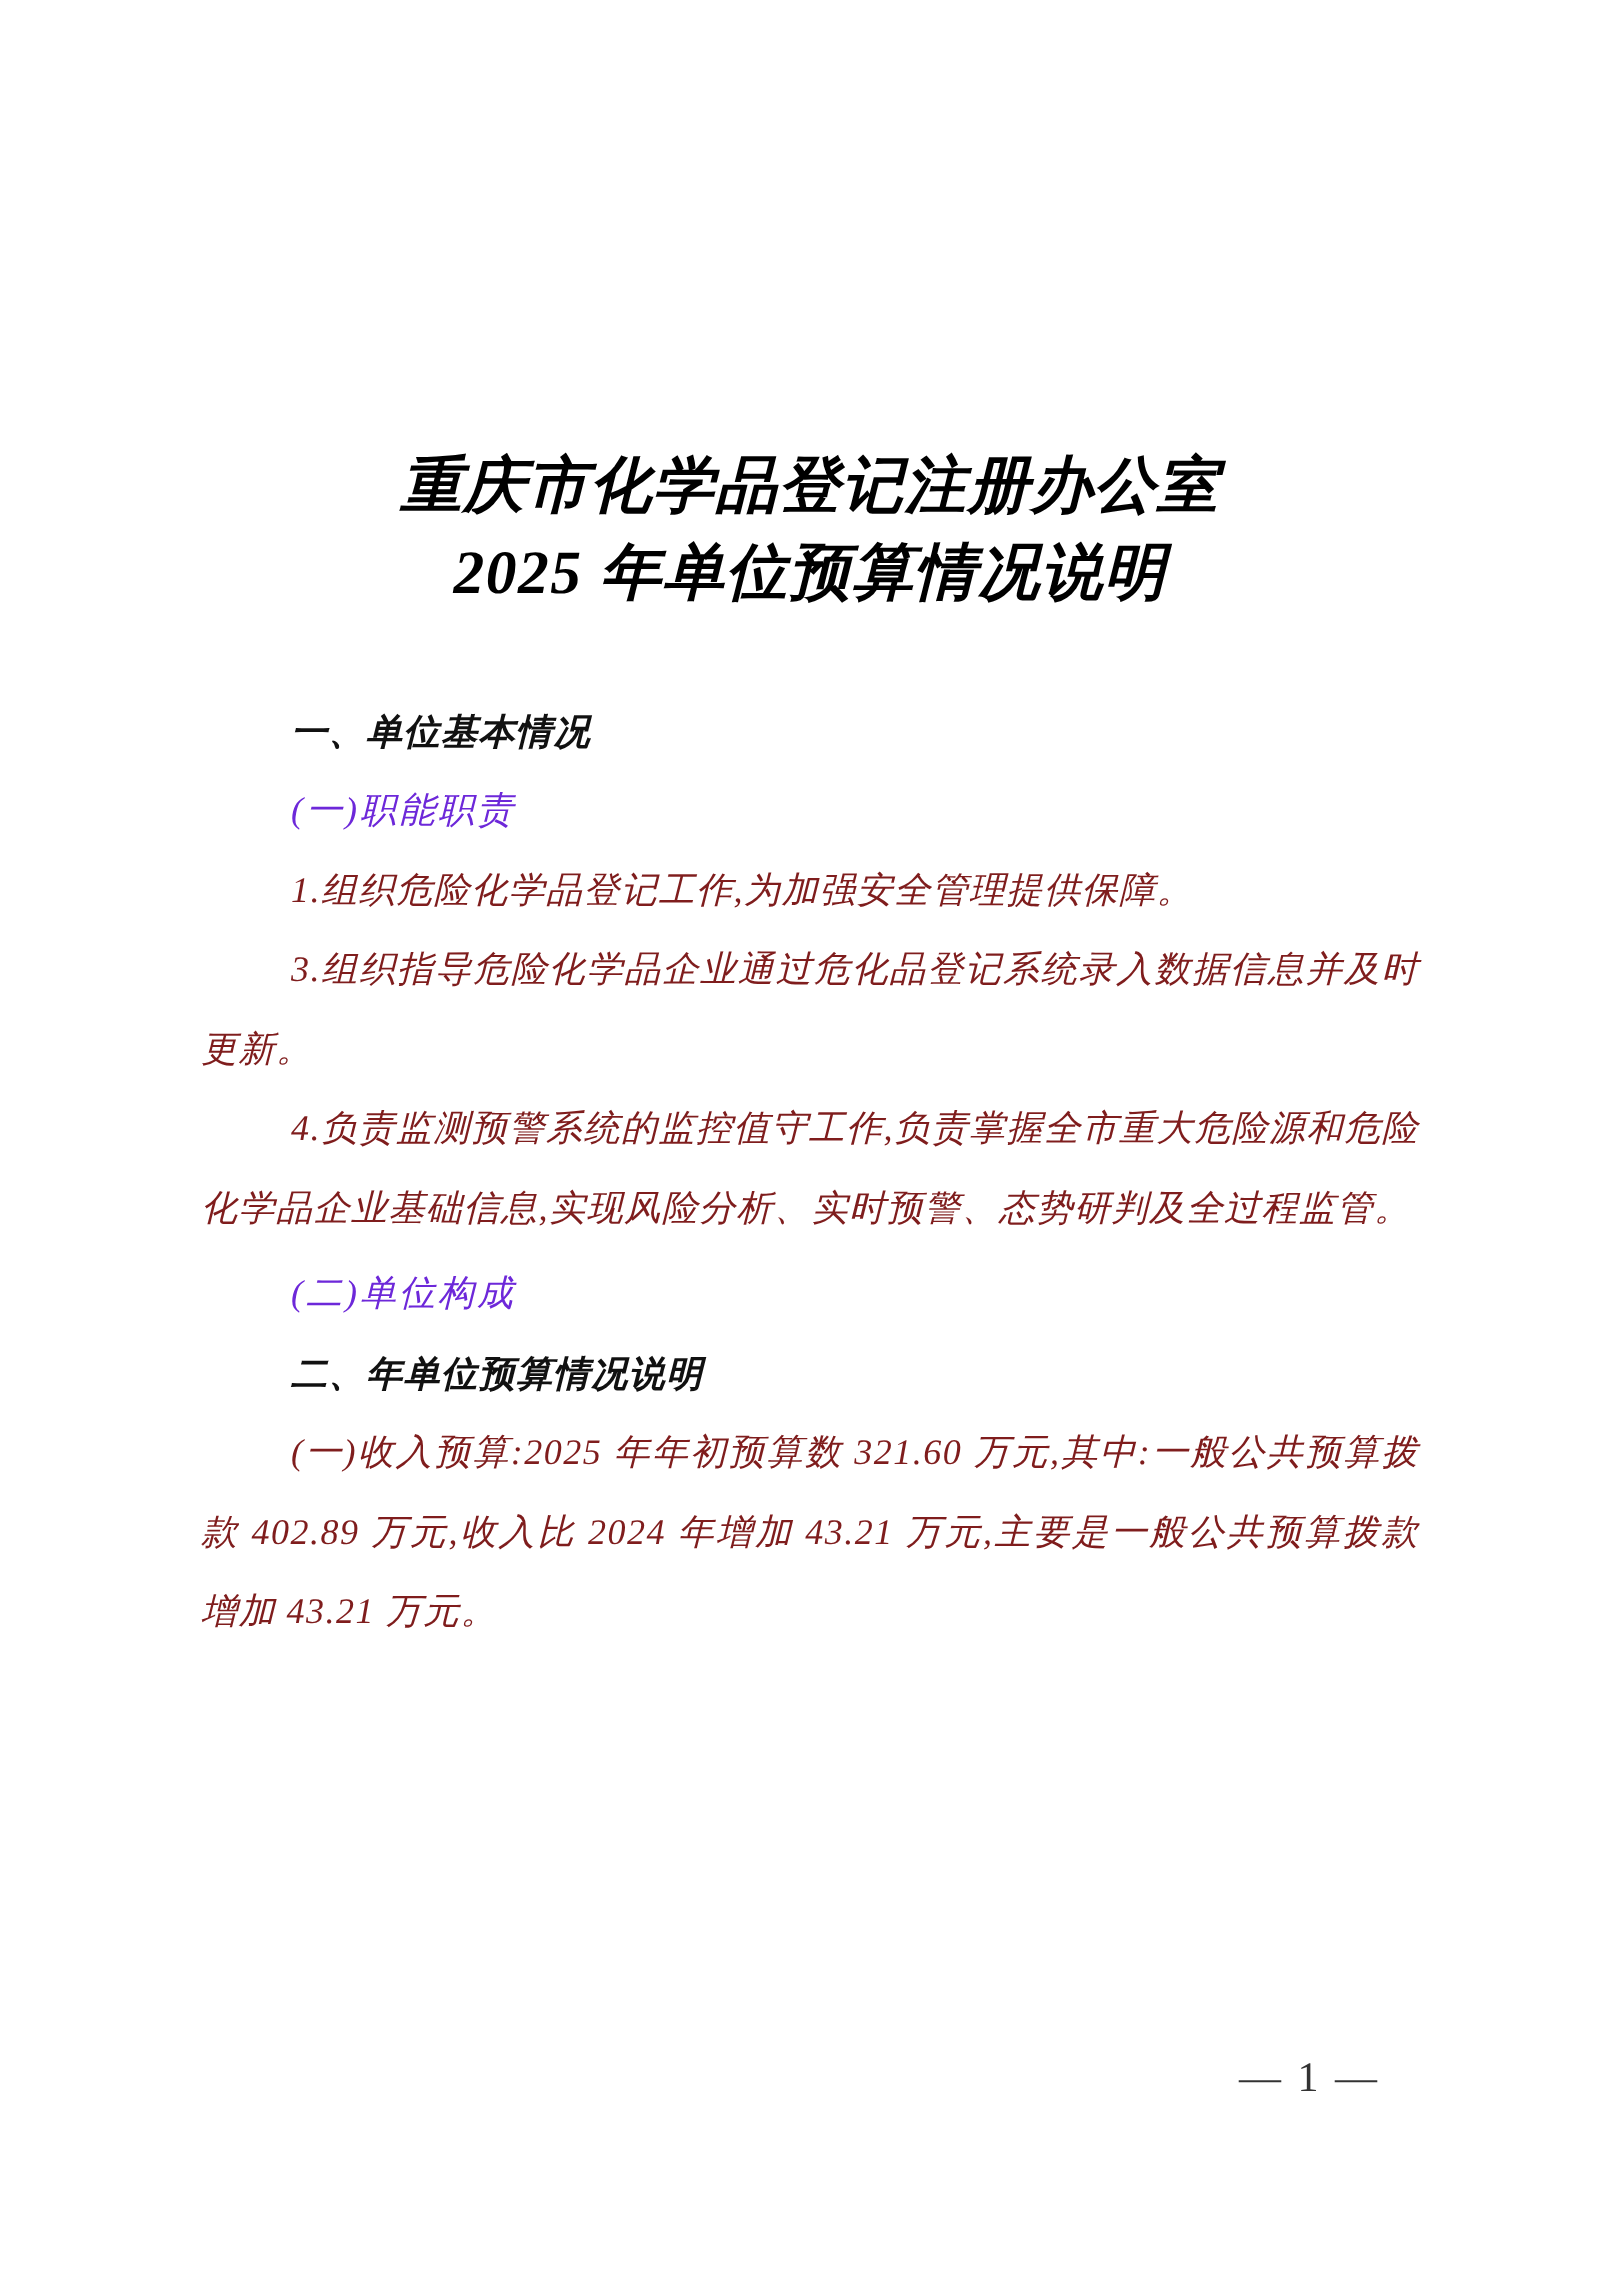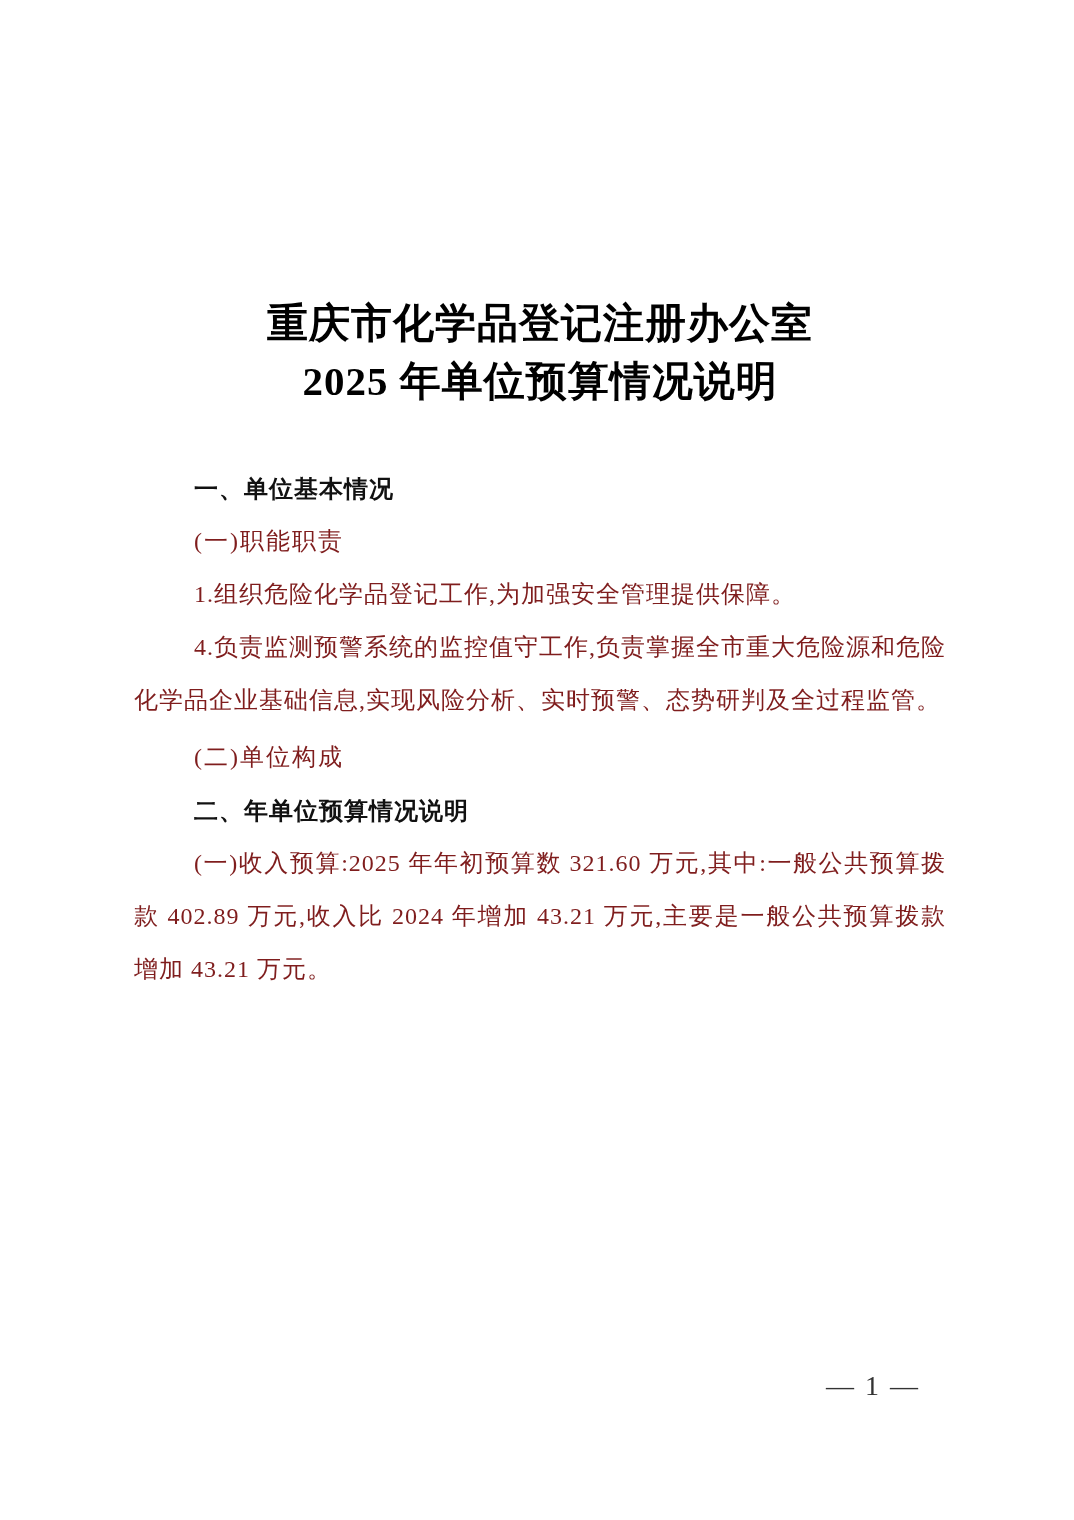--- a/index.html
+++ b/index.html
@@ -13,20 +13,21 @@
     position: relative;
     font-family: "Liberation Serif", "DejaVu Serif", serif;
     color: #1c1c1c;
     overflow: hidden;
   }
   .page {
     position: absolute;
     left: 134px;
     top: 0;
     width: 812px;
+    font-style: italic;
   }
   .title-block {
     padding-top: 294px;
     text-align: center;
     font-weight: bold;
     font-size: 41px;
     line-height: 58px;
     color: #000000;
     letter-spacing: 1px;
   }
@@ -38,21 +39,21 @@
   }
   .heading-1 {
     font-family: "Liberation Sans", "DejaVu Sans", sans-serif;
     font-weight: bold;
     color: #111111;
     text-indent: 60px;
     letter-spacing: 1px;
   }
   .heading-2 {
     font-family: "Liberation Serif", "DejaVu Serif", serif;
-    color: #7f1d1d;
+    color: #6d28d9;
     text-indent: 60px;
     letter-spacing: 2px;
   }
   .paragraph {
     margin: 0;
     color: #7f1d1d;
     text-indent: 60px;
     letter-spacing: 1px;
   }
   .paragraph + .heading-1,
@@ -75,20 +76,21 @@
 
   <div class="title-block">
     <div>重庆市化学品登记注册办公室</div>
     <div>2025 年单位预算情况说明</div>
   </div>
 
   <div class="doc-body">
     <div class="heading-1">一、单位基本情况</div>
     <div class="heading-2">(一)职能职责</div>
     <p class="paragraph">1.组织危险化学品登记工作,为加强安全管理提供保障。</p>
+    <p class="paragraph">3.组织指导危险化学品企业通过危化品登记系统录入数据信息并及时更新。</p>
     <p class="paragraph">4.负责监测预警系统的监控值守工作,负责掌握全市重大危险源和危险化学品企业基础信息,实现风险分析、实时预警、态势研判及全过程监管。</p>
     <div class="heading-2">(二)单位构成</div>
     <div class="heading-1">二、年单位预算情况说明</div>
     <p class="paragraph">(一)收入预算:2025 年年初预算数 321.60 万元,其中:一般公共预算拨款 402.89 万元,收入比 2024 年增加 43.21 万元,主要是一般公共预算拨款增加 43.21 万元。</p>
   </div>
 
 </div>
 
 <div class="page-number">— 1 —</div>
 

